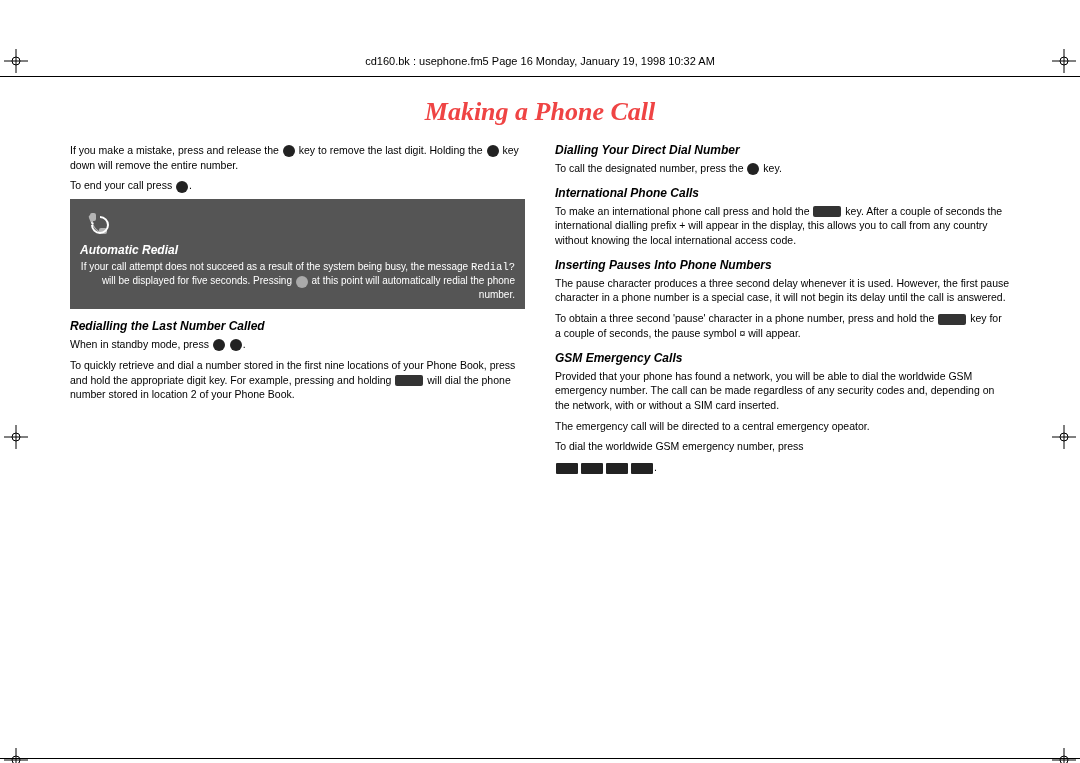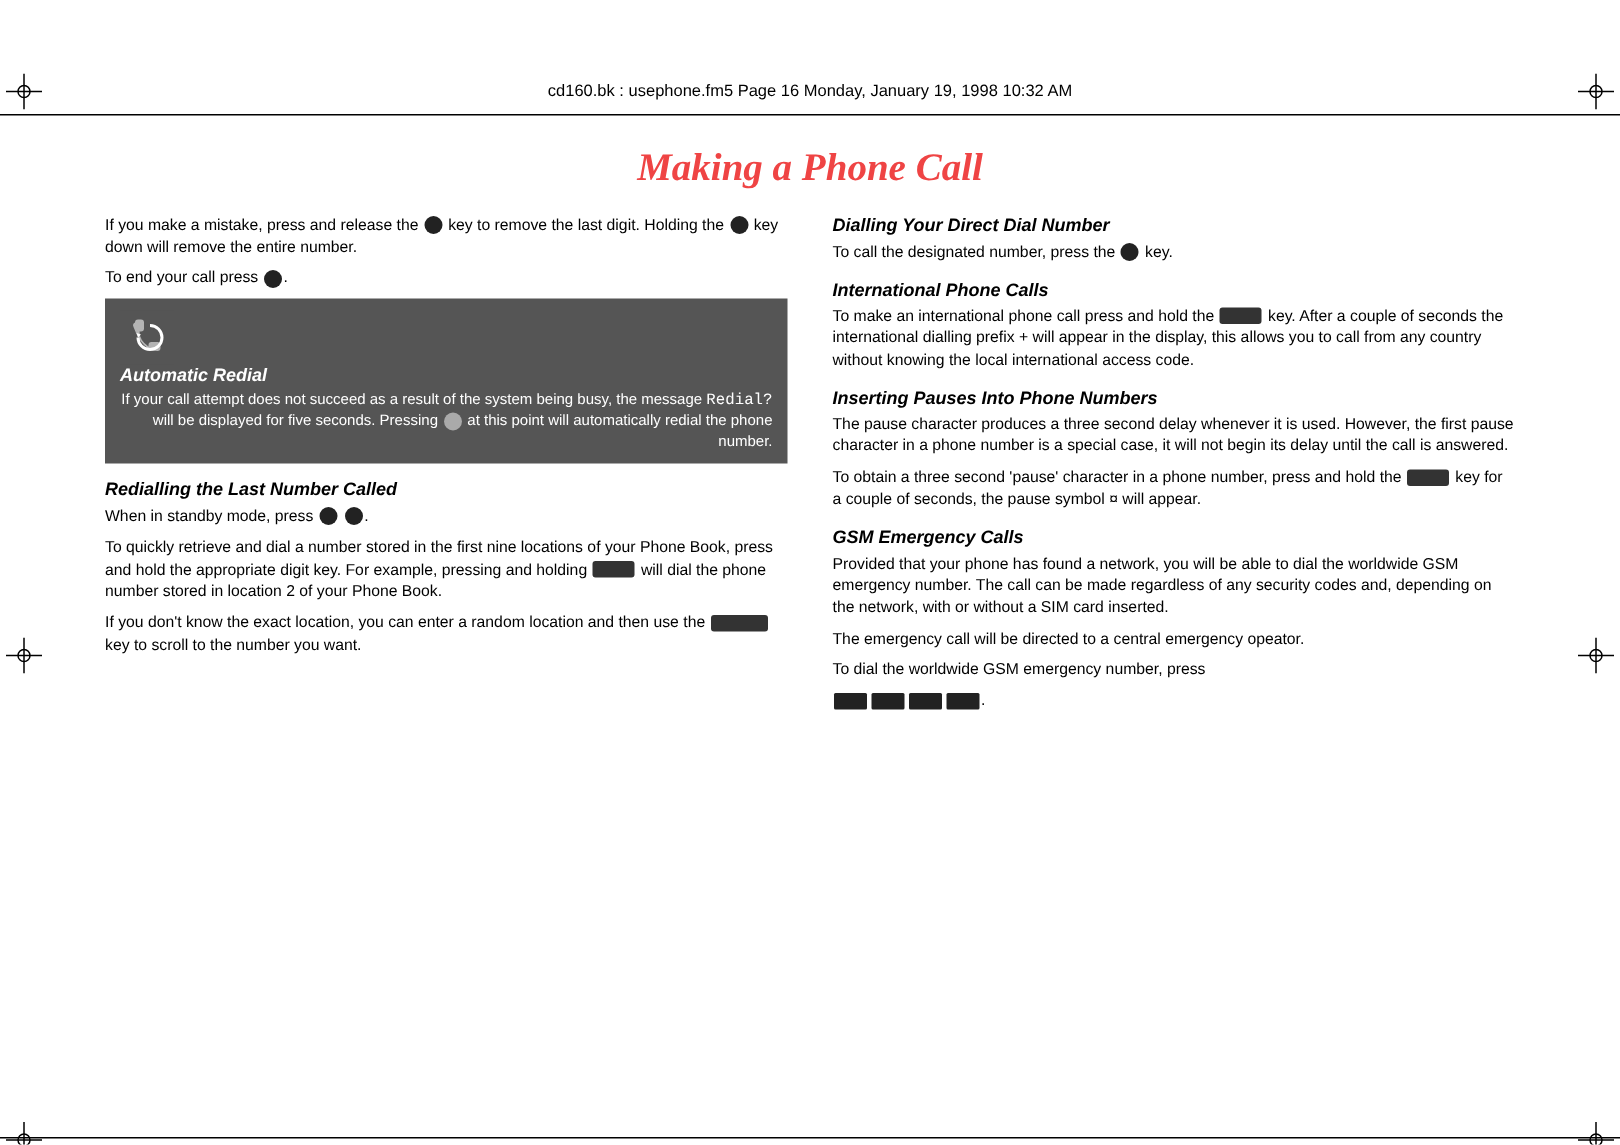--- a/index.html
+++ b/index.html
@@ -340,23 +340,20 @@
 
         <div class="section-heading">Redialling the Last Number Called</div>
         <p class="body-text">
           When in standby mode, press <span class="btn-dot"></span> <span class="btn-dot"></span>.
         </p>
 
         <p class="body-text">
           To quickly retrieve and dial a number stored in the first nine locations of your Phone Book, press and hold the appropriate digit key. For example, pressing and holding <span class="btn-rect"></span> will dial the phone number stored in location 2 of your Phone Book.
         </p>
 
-        <p class="body-text">
-          If you don't know the exact location, you can enter a random location and then use the <span class="btn-rect-wide"></span> key to scroll to the number you want.
-        </p>
 
       </div>
 
       <div class="col-right">
 
         <div class="section-heading">Dialling Your Direct Dial Number</div>
         <p class="body-text">
           To call the designated number, press the <span class="btn-dot"></span> key.
         </p>
 

